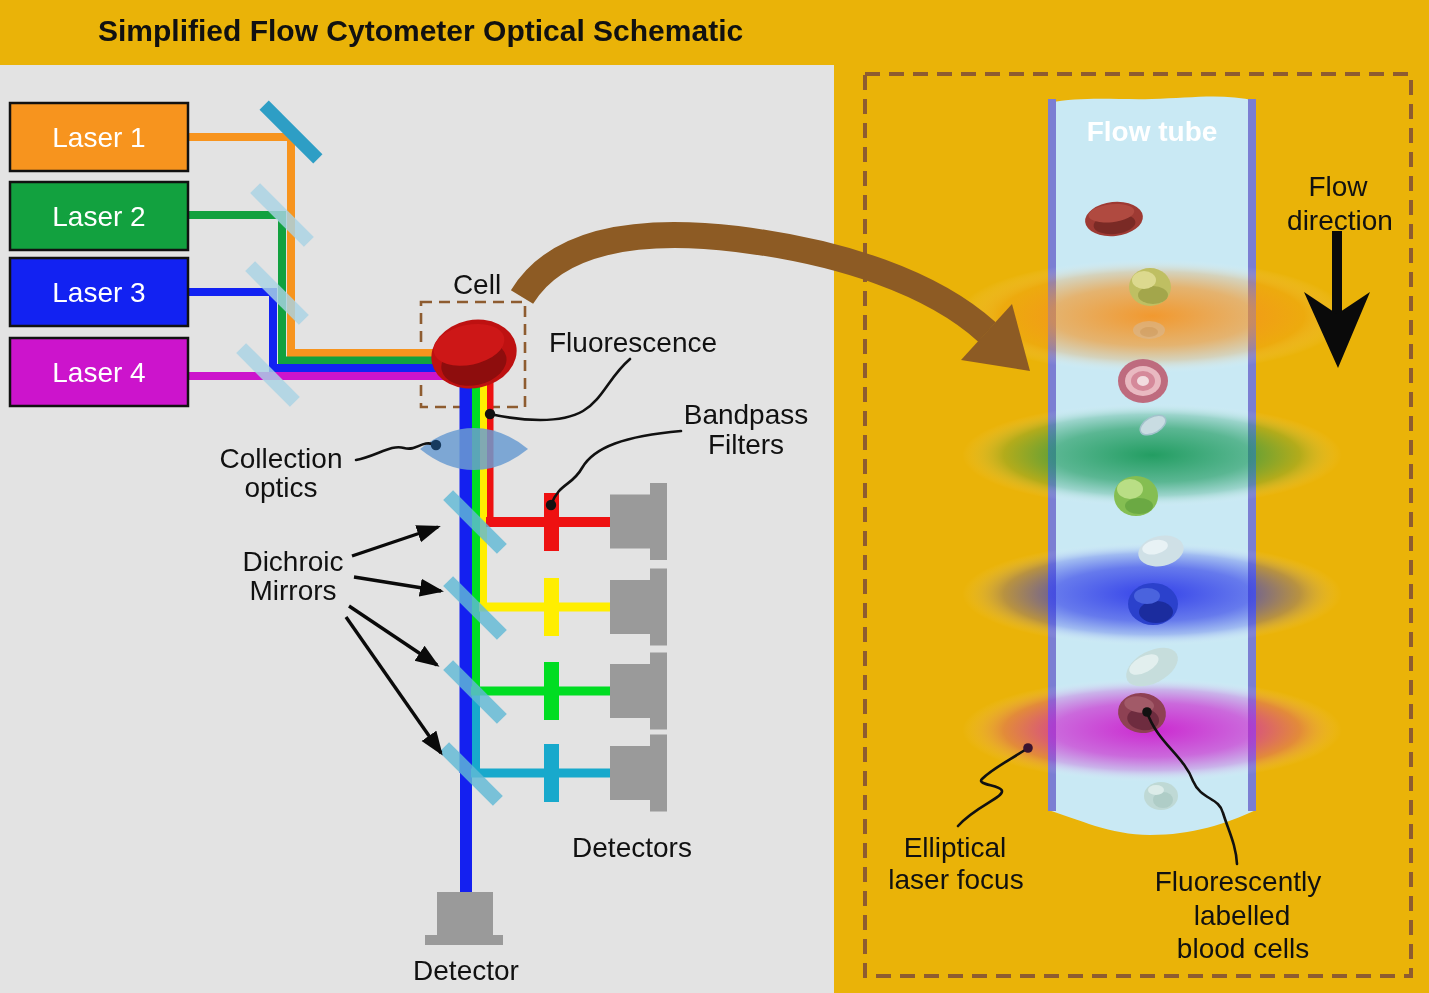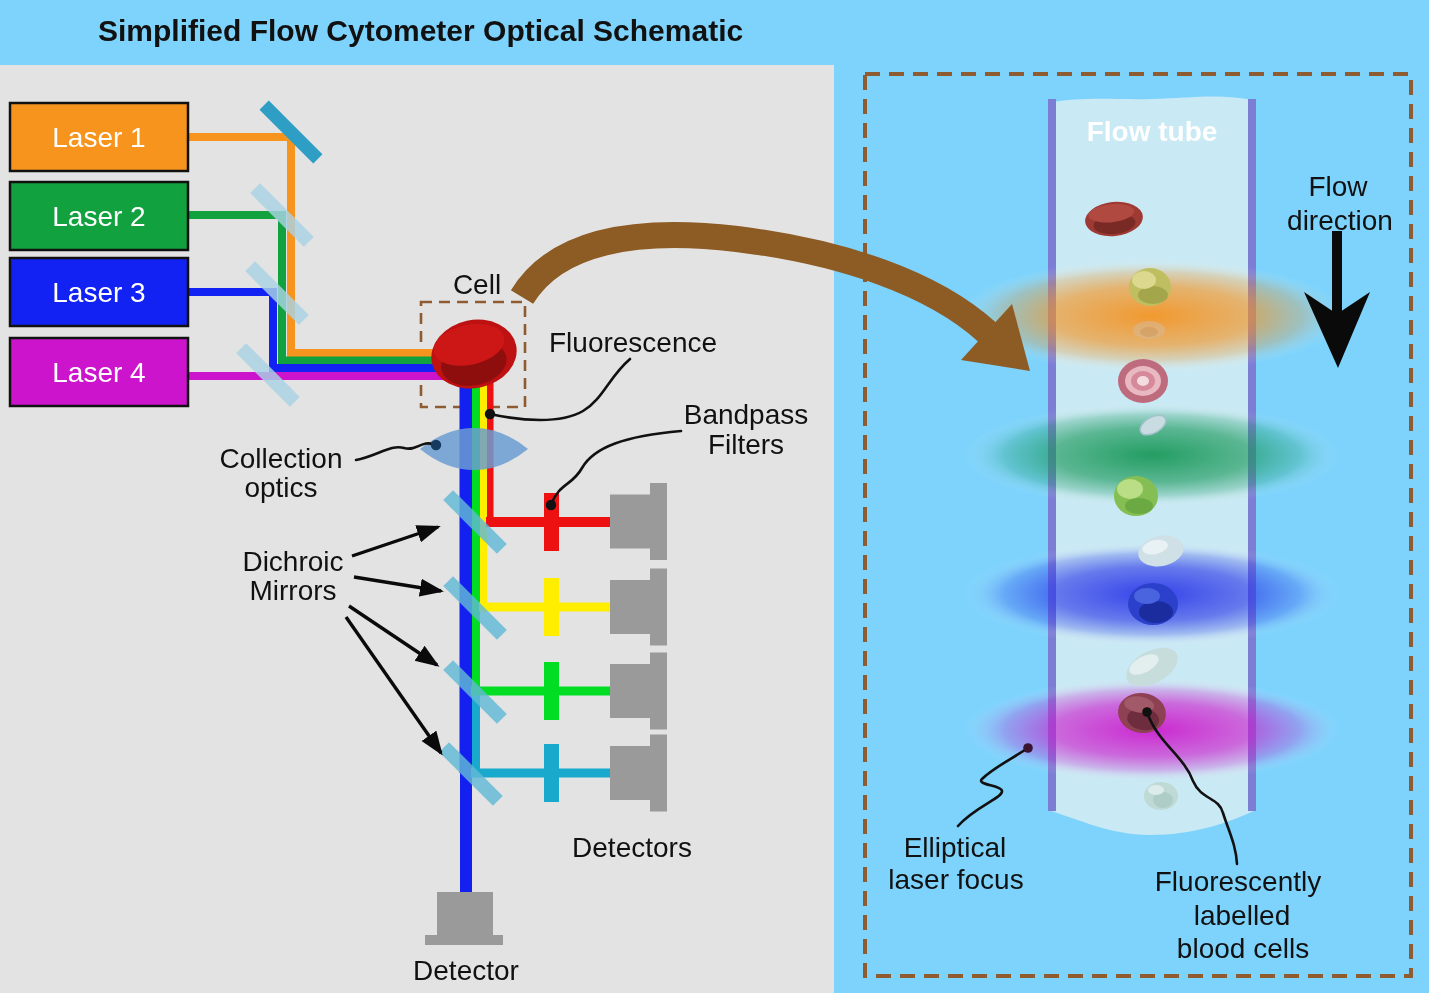--- a/index.html
+++ b/index.html
@@ -1,16 +1,16 @@
 <!DOCTYPE html>
 <html><head>
 <meta charset="utf-8">
 <style>
   html,body{margin:0;padding:0;background:#ffffff;}
-  .stage{position:relative;width:1429px;height:993px;background:#7dd3fc;overflow:hidden;}
+  .stage{position:relative;width:1429px;height:993px;background:#eab308;overflow:hidden;}
   svg text{font-family:"Liberation Sans","DejaVu Sans",sans-serif;font-size:28px;fill:#111111;}
   svg text.title{font-size:30px;font-weight:bold;}
   svg text.laser-label{fill:#ffffff;font-size:28px;}
   svg text.tube-label{fill:#ffffff;font-weight:bold;}
   .leader{fill:none;stroke:#111111;stroke-width:2.6;stroke-linecap:round;}
   .ptr{fill:none;stroke:#0a0a0a;stroke-width:3.4;}
   .dashbox{fill:none;stroke:#8E5C30;}
 </style>
 </head>
 <body>

